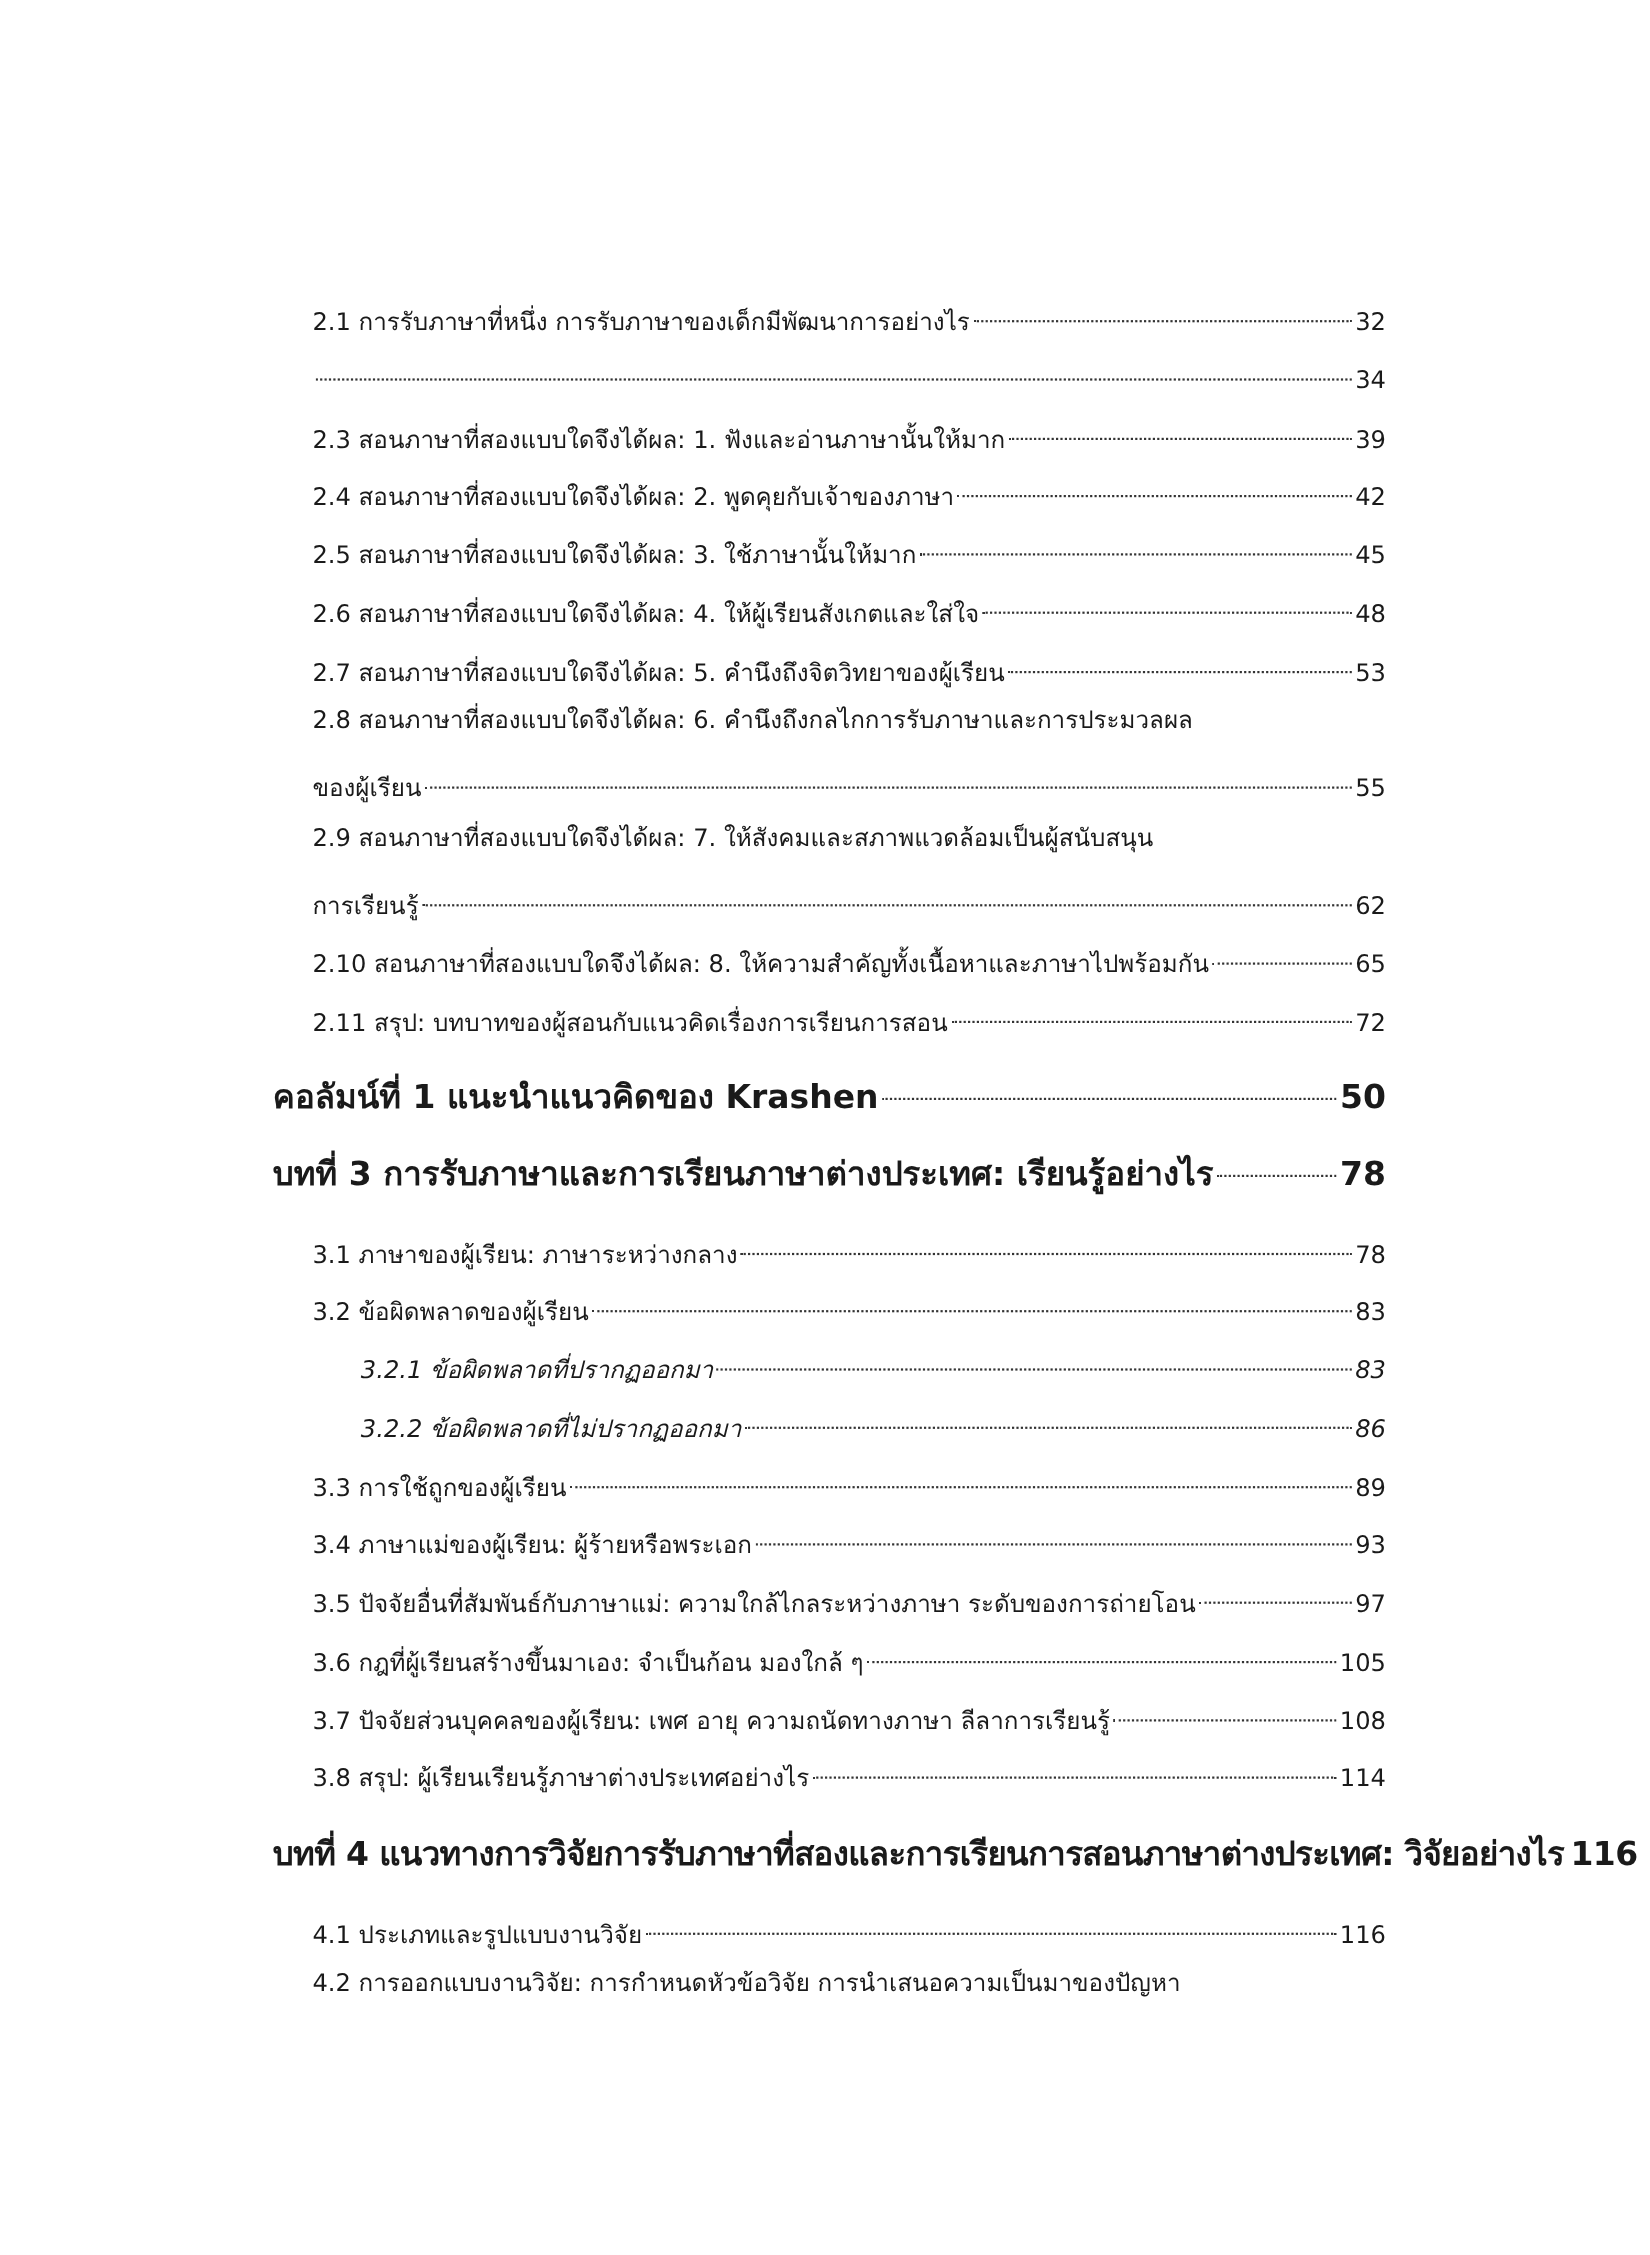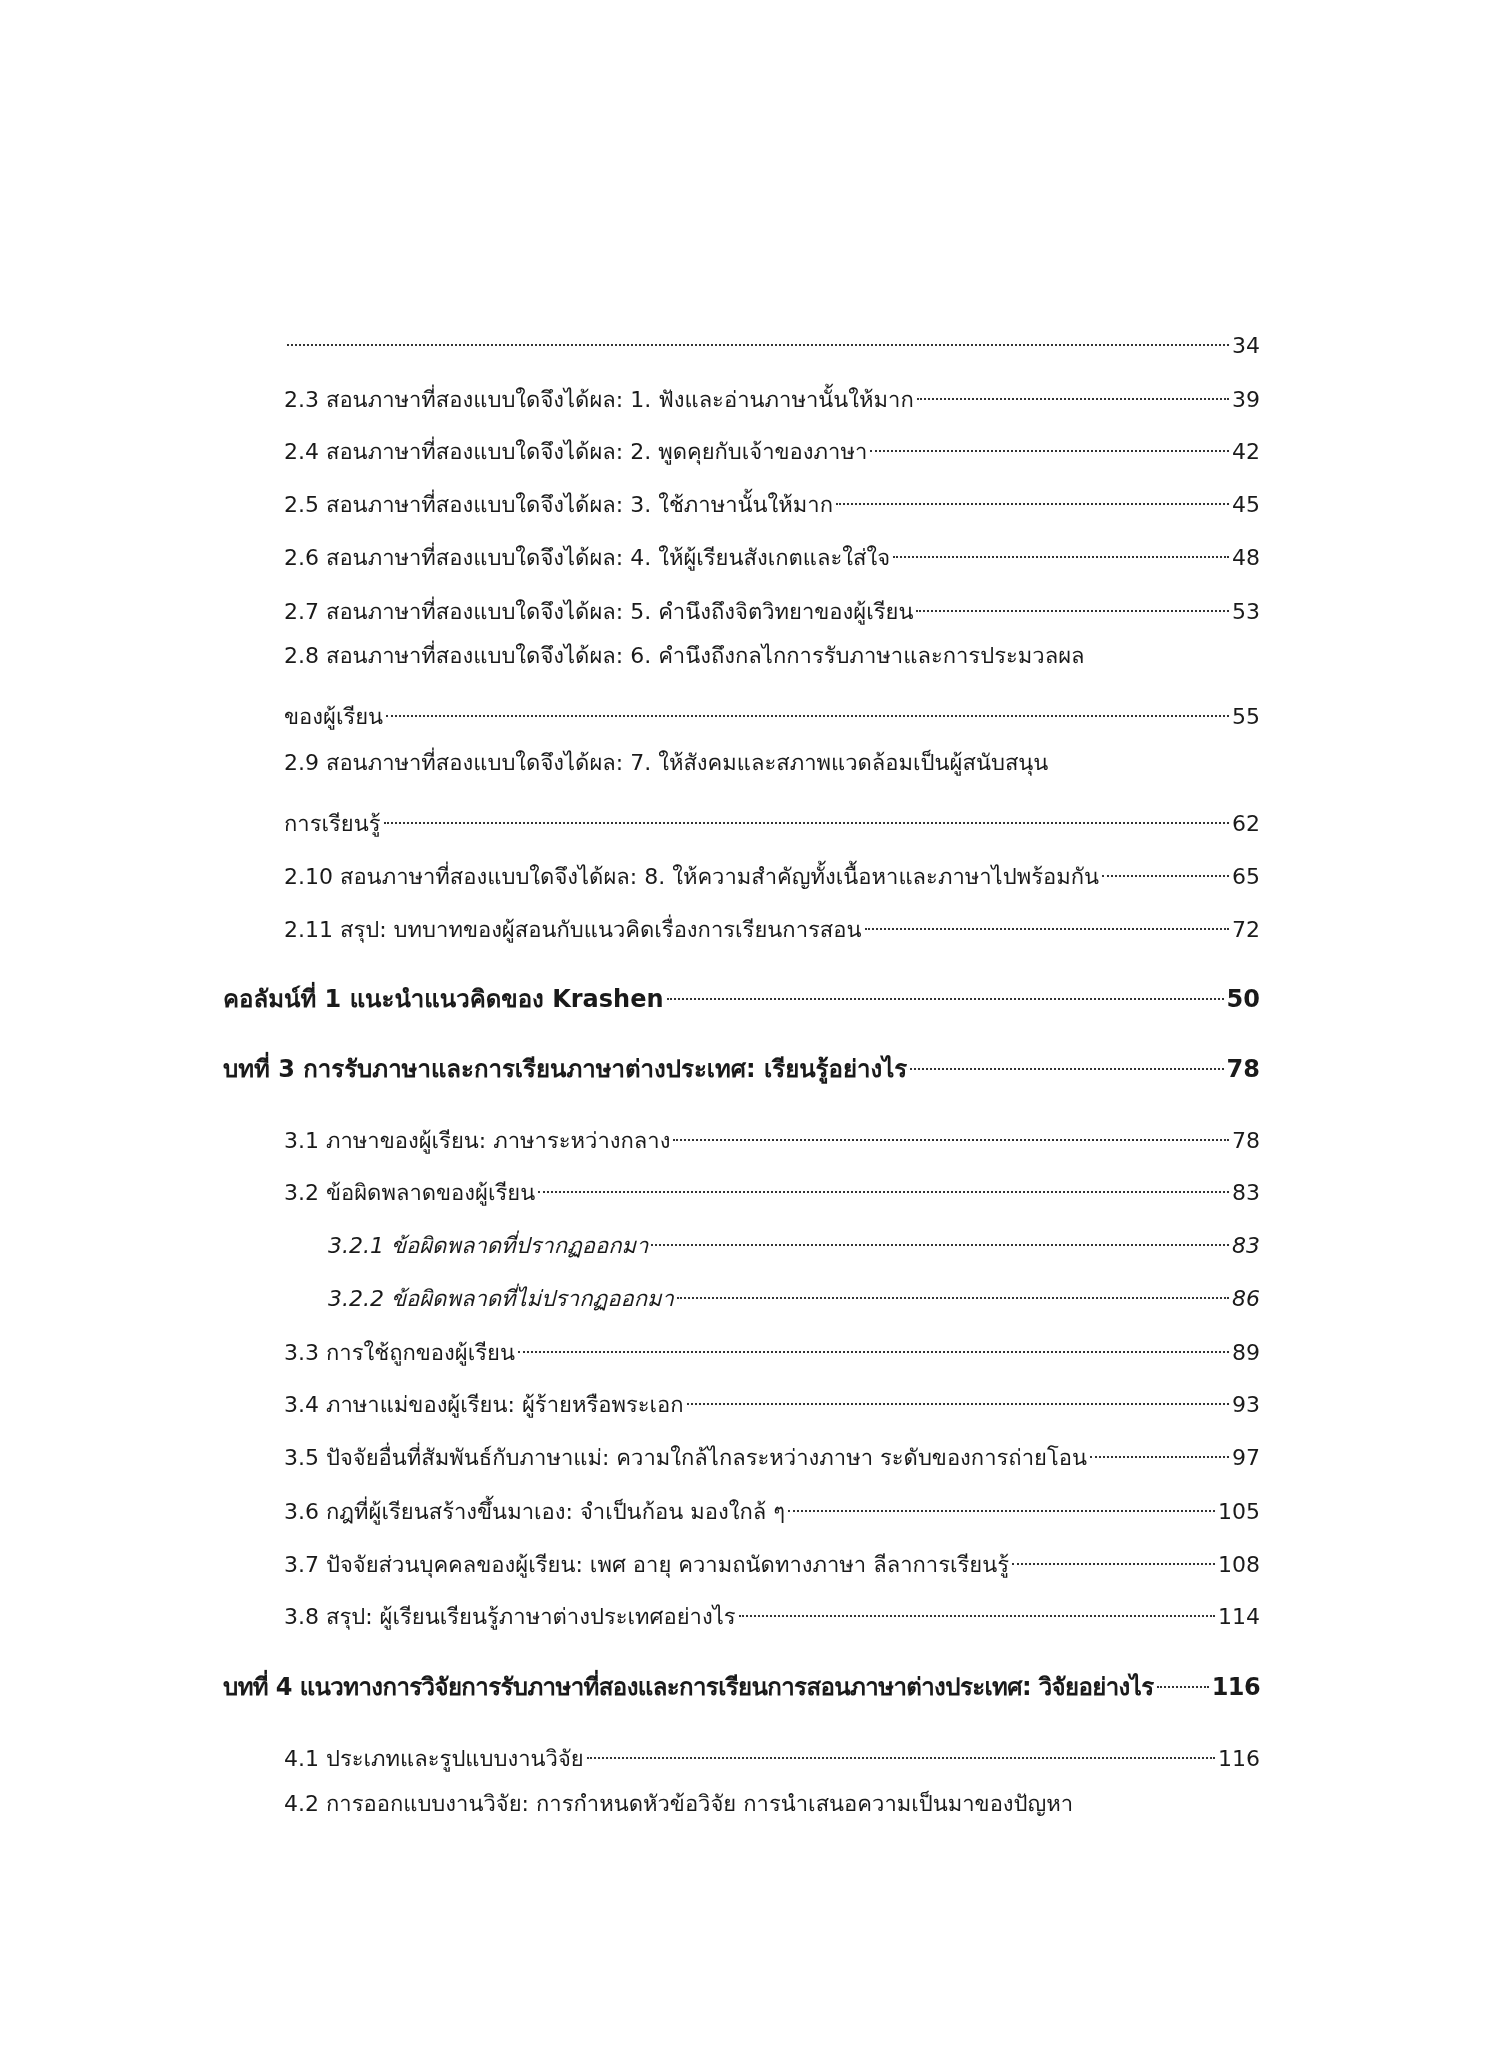--- a/index.html
+++ b/index.html
@@ -27,21 +27,21 @@
     right: 240px;
     display: flex;
     align-items: baseline;
     white-space: nowrap;
     font-size: 22px;
     line-height: 30px;
     height: 30px;
   }
   .row.lvl2 { left: 284px; }
   .row.lvl3 { left: 328px; font-style: italic; }
-  .row.lvl1 { left: 223px; font-weight: bold; font-size: 24px; }
+  .row.lvl1 { left: 248px; font-weight: bold; font-size: 30px; }
   .row .label {
     flex: 0 0 auto;
   }
   .row .leader {
     flex: 1 1 auto;
     overflow: hidden;
     margin: 0 3px;
     position: relative;
     height: 30px;
   }
@@ -55,20 +55,25 @@
   .row .page {
     flex: 0 0 auto;
     text-align: right;
   }
 </style>
 </head>
 <body>
 
 <div class="toc">
 
+  <div class="row lvl2" style="top:270px">
+    <span class="label">2.1 การรับภาษาที่หนึ่ง การรับภาษาของเด็กมีพัฒนาการอย่างไร</span>
+    <span class="leader"></span>
+    <span class="page">32</span>
+  </div>
 
   <div class="row lvl2" style="top:323px">
     <span class="leader"></span>
     <span class="page">34</span>
   </div>
 
   <div class="row lvl2" style="top:377px">
     <span class="label">2.3 สอนภาษาที่สองแบบใดจึงได้ผล: 1. ฟังและอ่านภาษานั้นให้มาก</span>
     <span class="leader"></span>
     <span class="page">39</span>

